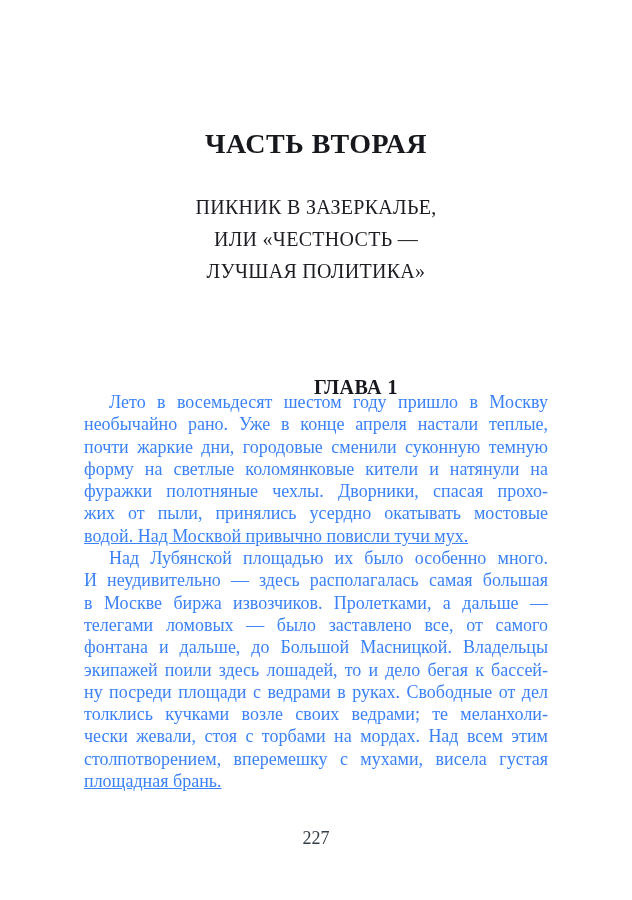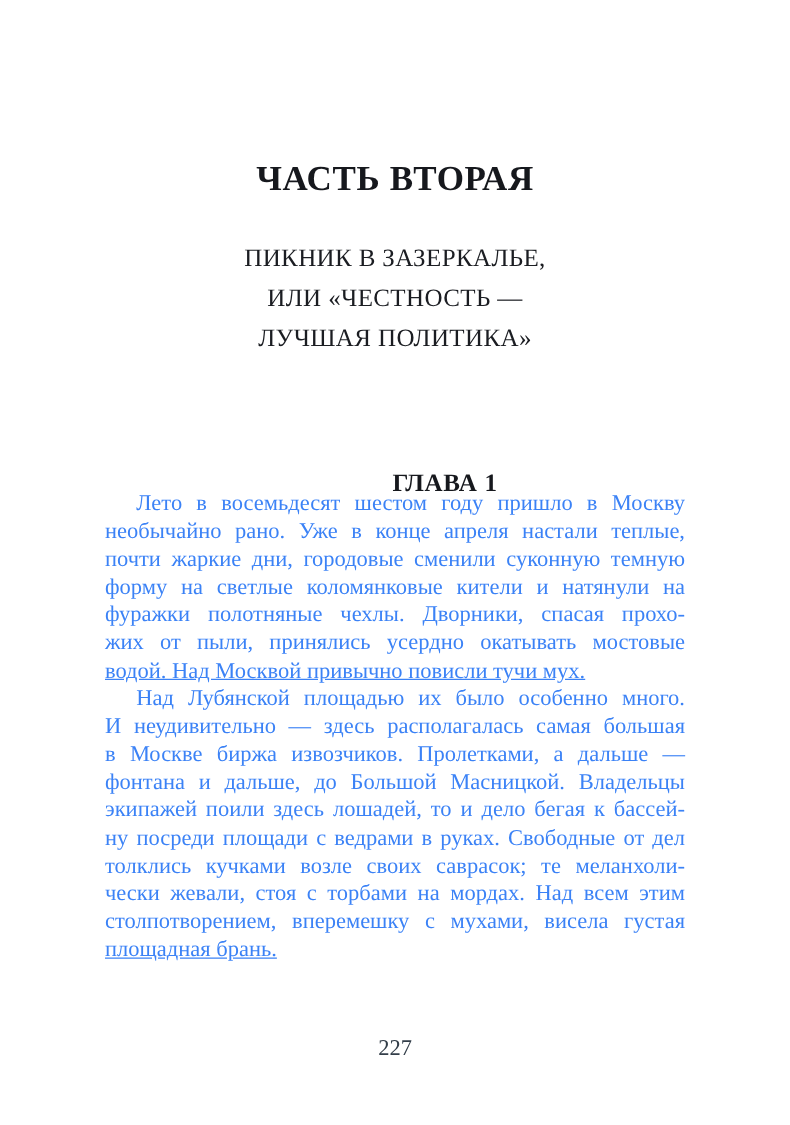--- a/index.html
+++ b/index.html
@@ -106,24 +106,25 @@
         <div class="line">почти жаркие дни, городовые сменили суконную темную</div>
         <div class="line">форму на светлые коломянковые кители и натянули на</div>
         <div class="line">фуражки полотняные чехлы. Дворники, спасая прохо-</div>
         <div class="line">жих от пыли, принялись усердно окатывать мостовые</div>
         <div class="line last">водой. Над Москвой привычно повисли тучи мух.</div>
       </div>
       <div class="paragraph">
         <div class="line first">Над Лубянской площадью их было особенно много.</div>
         <div class="line">И неудивительно — здесь располагалась самая большая</div>
         <div class="line">в Москве биржа извозчиков. Пролетками, а дальше —</div>
+        <div class="line">телегами ломовых — было заставлено все, от самого</div>
         <div class="line">фонтана и дальше, до Большой Масницкой. Владельцы</div>
         <div class="line">экипажей поили здесь лошадей, то и дело бегая к бассей-</div>
         <div class="line">ну посреди площади с ведрами в руках. Свободные от дел</div>
-        <div class="line">толклись кучками возле своих саврасок; те меланхоли-</div>
+        <div class="line">толклись кучками возле своих ведрами; те меланхоли-</div>
         <div class="line">чески жевали, стоя с торбами на мордах. Над всем этим</div>
         <div class="line">столпотворением, вперемешку с мухами, висела густая</div>
         <div class="line last">площадная брань.</div>
       </div>
     </div>
 
   <div class="page-number">227</div>
 
 </div>
 

